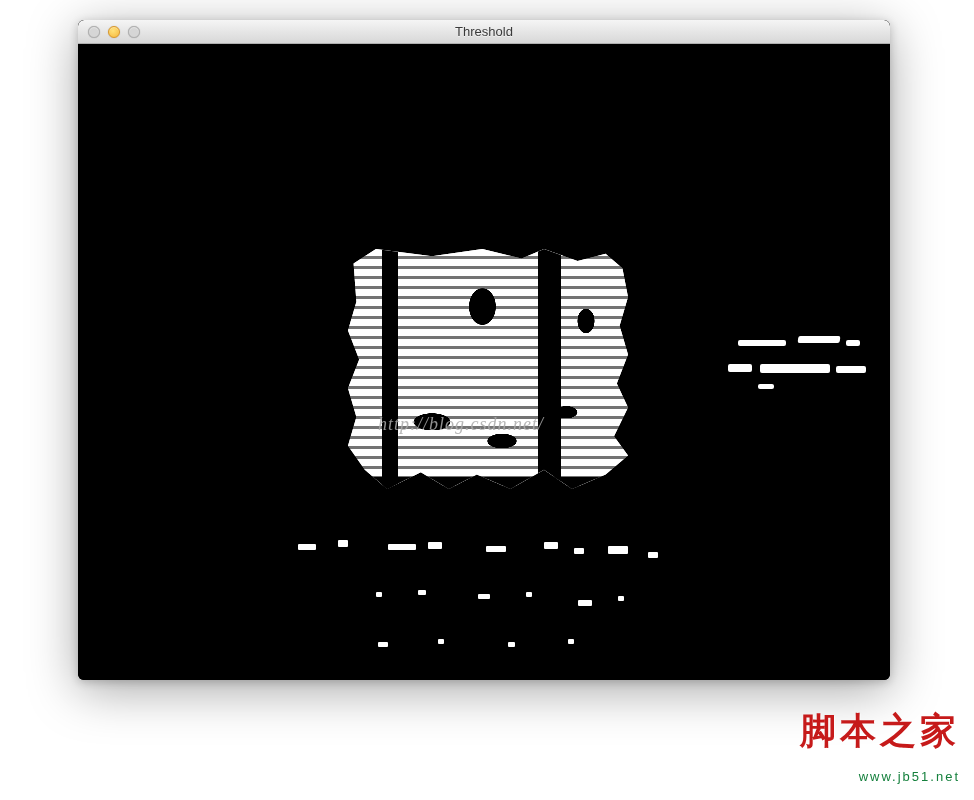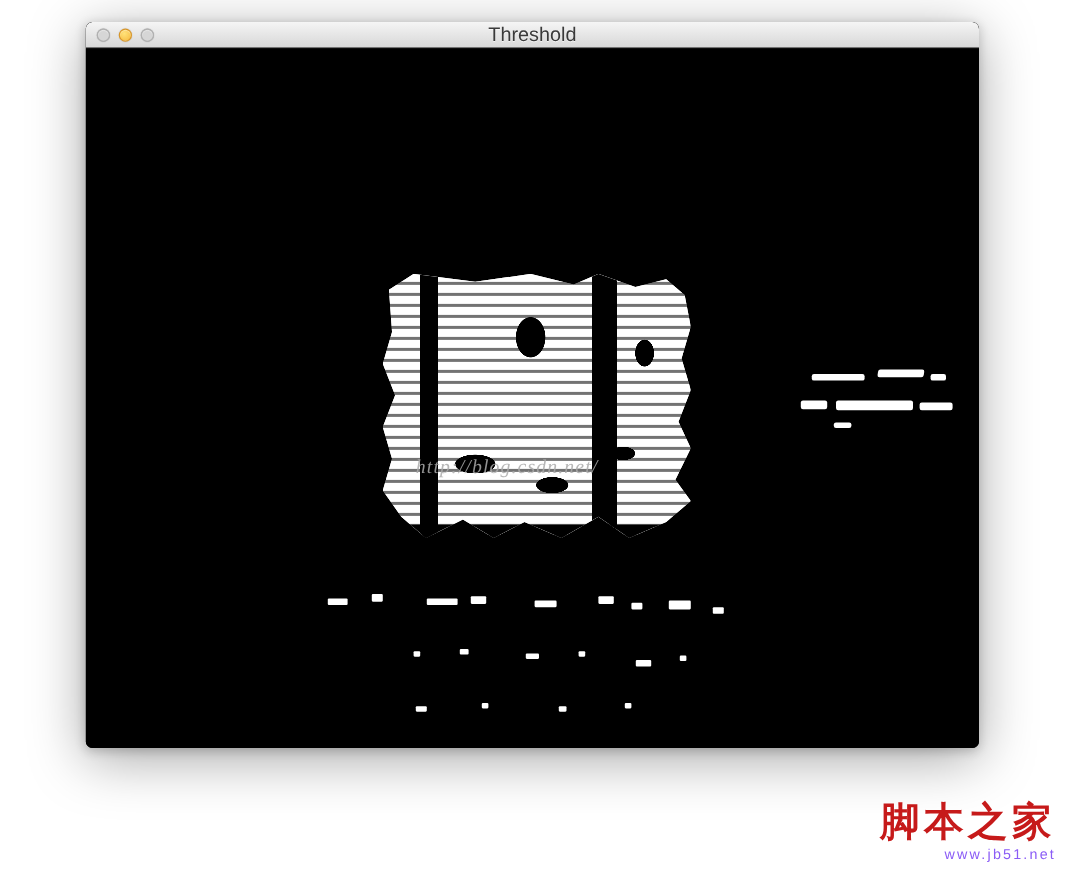--- a/index.html
+++ b/index.html
@@ -50,21 +50,21 @@
       height: 12px;
       border-radius: 50%;
       box-shadow: inset 0 1px 1px rgba(255,255,255,0.4), 0 0 1px rgba(0,0,0,0.3);
     }
     .tl-close { background: #d6d6d6; border: 1px solid #b0b0b0; }
     .tl-min { background: radial-gradient(circle at 40% 35%, #ffe27a, #f6b83c); border: 1px solid #d89628; }
     .tl-max { background: #d6d6d6; border: 1px solid #b0b0b0; }
     .window-title {
       flex: 1;
       text-align: center;
-      font-size: 18px;
+      font-size: 13px;
       color: #3a3a3a;
       text-shadow: 0 1px 0 rgba(255,255,255,0.6);
       font-weight: 400;
     }
     .content-area {
       width: 100%;
       height: calc(100% - 24px);
       background: #000000;
       position: relative;
       overflow: hidden;
@@ -179,23 +179,23 @@
       font-family: Liberation Mono, monospace;
       font-size: 36px;
       color: #c61a1a;
       font-weight: 700;
       letter-spacing: 4px;
       text-shadow: 1px 1px 0 rgba(255,255,255,0.6);
     }
     .site-watermark .en {
       font-family: Arial, sans-serif;
       font-size: 13px;
-      color: #8b5cf6;
+      color: #15803d;
       letter-spacing: 2px;
-      margin-top: 2px;
+      margin-top: 18px;
     }
   </style>
 </head>
 <body>
 
 <div class="window-wrapper">
   <div class="titlebar">
     <div class="traffic-lights">
       <div class="traffic-light tl-close"></div>
       <div class="traffic-light tl-min"></div>

